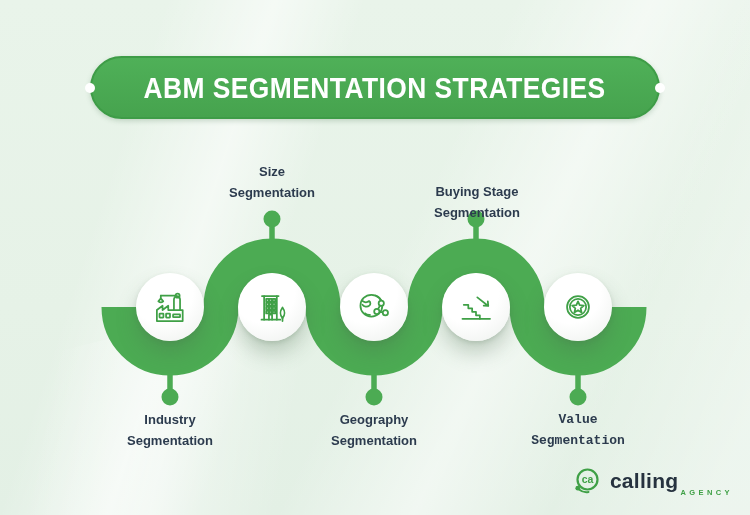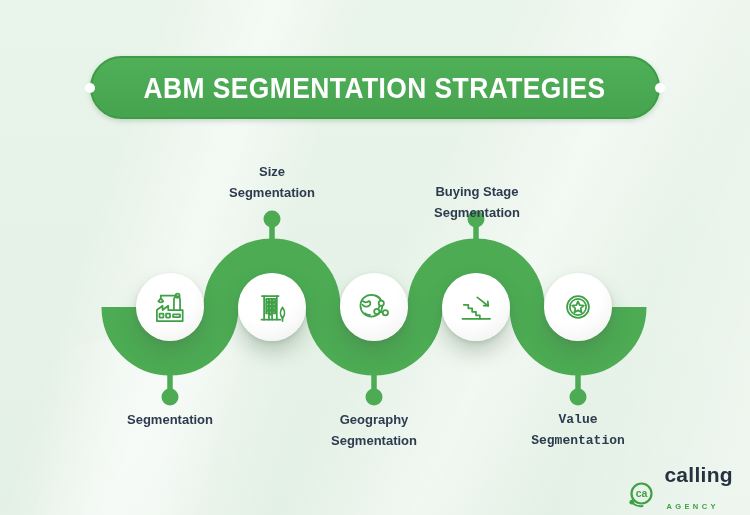--- a/index.html
+++ b/index.html
@@ -46,21 +46,21 @@
   .icon{width:42px;height:42px;display:block;}
   .icon *{stroke:var(--icon-green,#3FA046);stroke-width:2;fill:none;stroke-linecap:round;stroke-linejoin:round;}
   .icon .node-fill{fill:#fdfdfd;}
   
   .step-label{
     position:absolute;width:180px;text-align:center;z-index:3;
     color:var(--text-dark,#2C3B4E);font-size:13px;font-weight:bold;line-height:21px;
   }
   
   .logo{position:absolute;top:465px;right:17px;display:flex;align-items:flex-end;gap:7px;z-index:3;}
-  .logo-text{display:flex;flex-direction:column;align-items:flex-start;}
+  .logo-text{display:flex;align-items:flex-start;}
   .logo-name{color:#26323F;font-size:21px;font-weight:bold;line-height:20px;letter-spacing:.3px;}
   .logo-sub{color:var(--icon-green,#3FA046);font-size:7.5px;font-weight:bold;letter-spacing:3.4px;margin-top:17px;padding-left:2px;}
 </style>
 </head>
 <body>
 
 <div class="canvas">
 
   <div class="bg-ray"></div>
 
@@ -152,20 +152,21 @@
   <div class="step-label" style="left:182px;top:161px;">
     <div>Size</div>
     <div>Segmentation</div>
   </div>
   <div class="step-label" style="left:387px;top:161px;margin-top:20px;">
     <div>Buying Stage</div>
     <div>Segmentation</div>
   </div>
 
   <div class="step-label" style="left:80px;top:409px;">
+    <div>Industry</div>
     <div>Segmentation</div>
   </div>
   <div class="step-label" style="left:284px;top:409px;">
     <div>Geography</div>
     <div>Segmentation</div>
   </div>
   <div class="step-label" style="left:488px;top:409px;font-family:Liberation Mono, monospace;">
     <div>Value</div>
     <div>Segmentation</div>
   </div>

